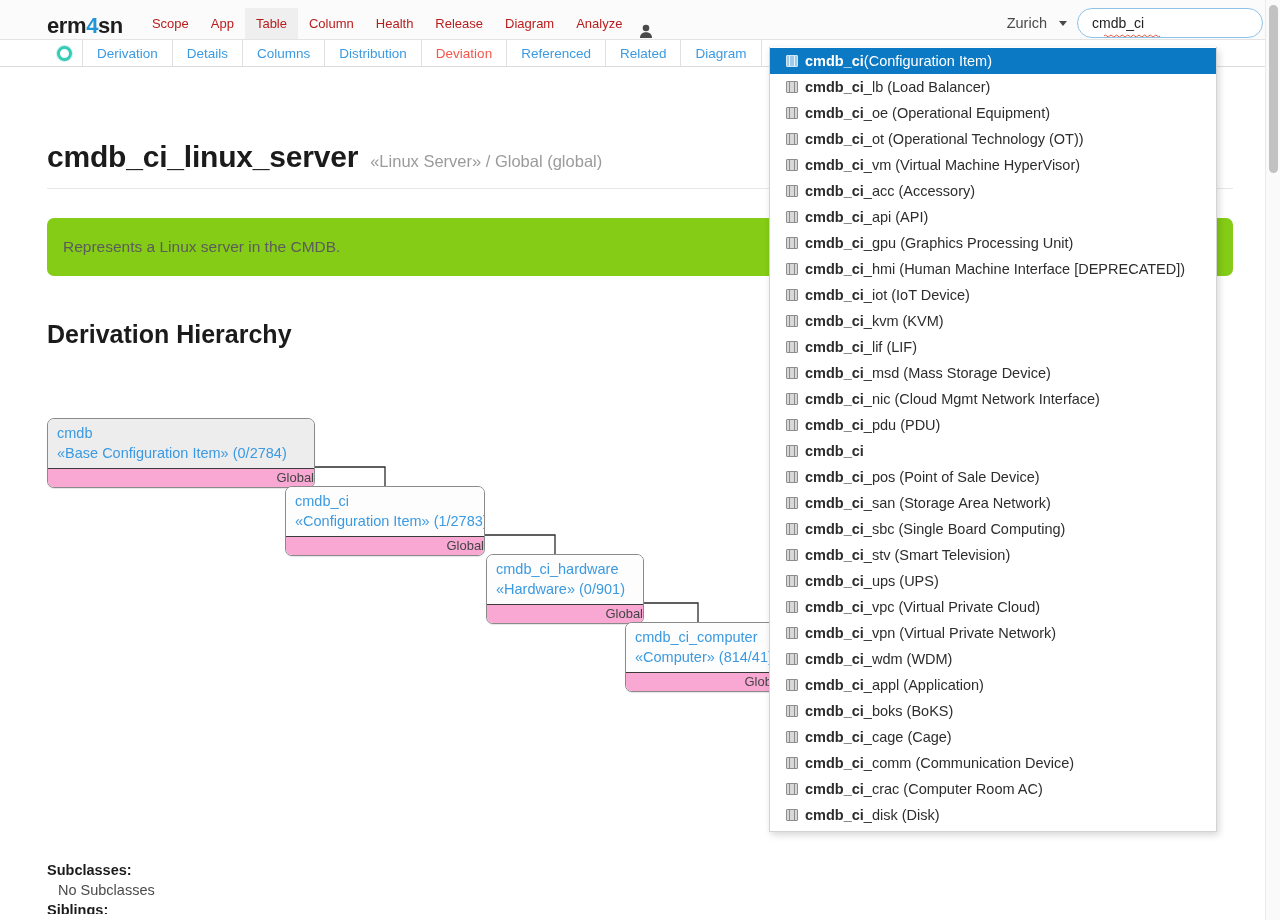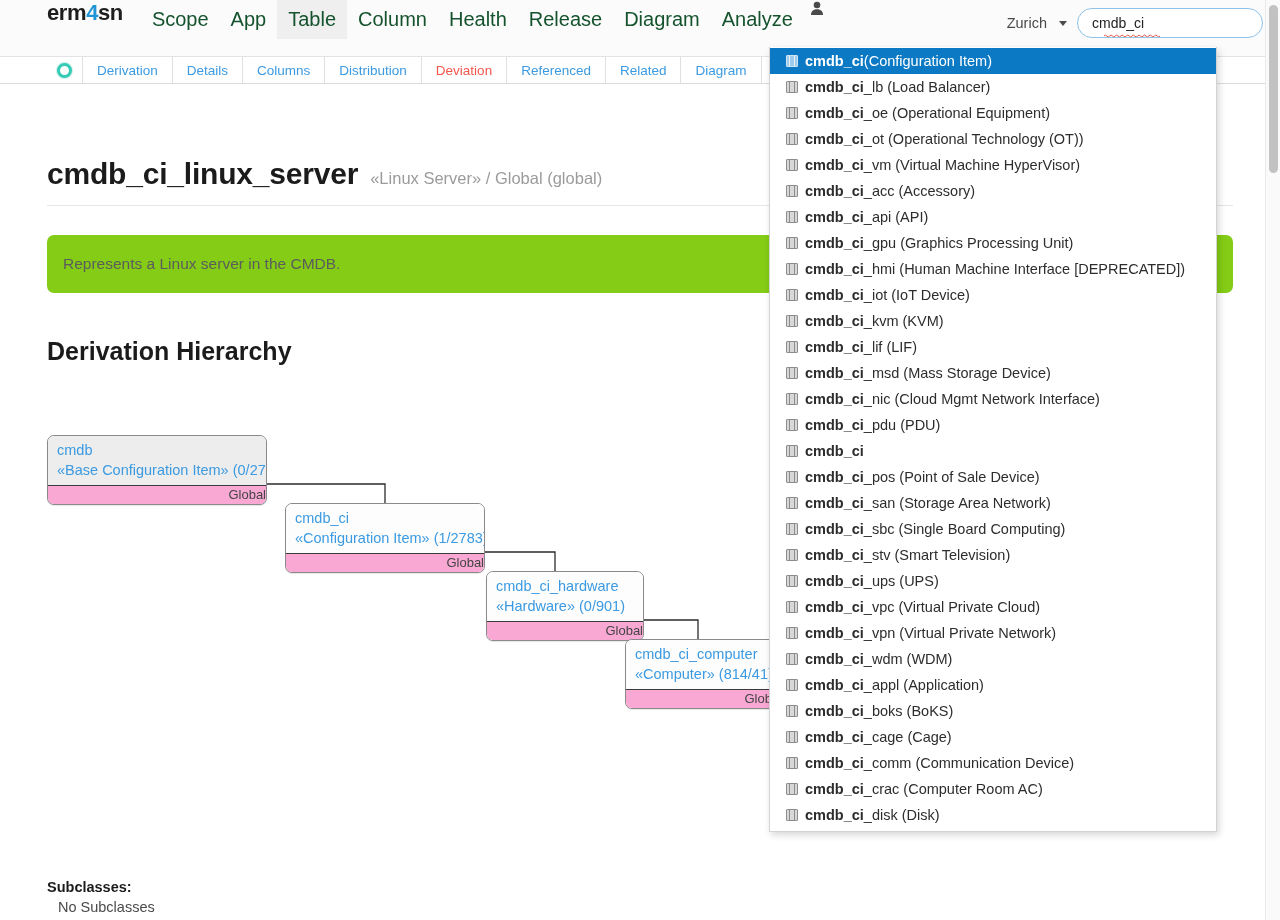--- a/index.html
+++ b/index.html
@@ -8,43 +8,43 @@
     width: 1280px; height: 920px;
     overflow: hidden;
     background: #ffffff;
     font-family: "Liberation Sans", sans-serif;
     -webkit-font-smoothing: antialiased;
   }
 
   
   .topnav {
     position: relative;
-    height: 57px;
+    height: 40px;
     background: #fbfbfb;
     border-bottom: 1px solid #e3e3e3;
     display: flex;
-    align-items: flex-start;
+    align-items: flex-end;
     z-index: 30;
   }
   .brand {
     display: flex; align-items: center;
     font-size: 22px; font-weight: bold;
     color: #1d1d1d;
     letter-spacing: -0.4px;
     padding: 0 18px 0 47px;
     user-select: none;
   }
   .brand .four { color: #2196d6; font-weight: bold; }
 
   .mainmenu { display: flex; align-items: stretch; }
   .mainmenu .mi {
     display: flex; align-items: center;
     padding: 8px 11px;
-    font-size: 20px;
-    color: #14532d;
+    font-size: 13px;
+    color: #b91c1c;
     cursor: pointer;
     white-space: nowrap;
   }
   .mainmenu .mi.active { background: #efefef; }
   .user-icon {
     display: flex; align-items: center;
     padding: 0 10px 0 6px; cursor: pointer;
   }
 
   .topright {
@@ -333,21 +333,21 @@
       <path d="M508 188 L508 169 L338 169 L338 160" fill="none" stroke="#2b2b2b" stroke-width="1.3"></path>
       <polygon points="338,140 331,154 345,154" fill="#ffffff" stroke="#2b2b2b" stroke-width="1.3"></polygon>
 
       <path d="M651 256 L651 237 L508 237 L508 228" fill="none" stroke="#2b2b2b" stroke-width="1.3"></path>
       <polygon points="508,208 501,222 515,222" fill="#ffffff" stroke="#2b2b2b" stroke-width="1.3"></polygon>
 
       <path d="M760 324 L760 305 L651 305 L651 296" fill="none" stroke="#2b2b2b" stroke-width="1.3"></path>
       <polygon points="651,276 644,290 658,290" fill="#ffffff" stroke="#2b2b2b" stroke-width="1.3"></polygon>
     </svg>
 
-    <div class="node shaded" style="left:0px; top:52px; width:220px;">
+    <div class="node shaded" style="left:0px; top:52px; width:268px;">
       <div class="nbody">
         <div class="nname">cmdb</div>
         <div class="nmeta">«Base Configuration Item» (0/2784)</div>
       </div>
       <div class="nfoot">Global</div>
     </div>
 
     <div class="node" style="left:238px; top:120px; width:200px;">
       <div class="nbody">
         <div class="nname">cmdb_ci</div>

